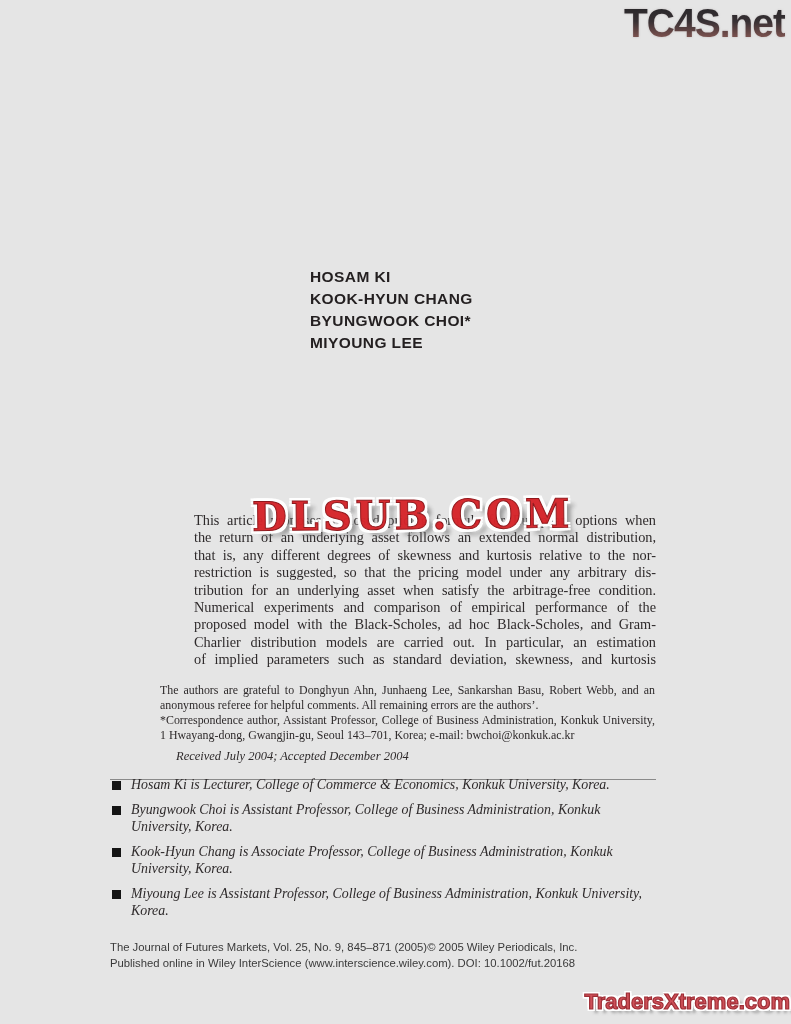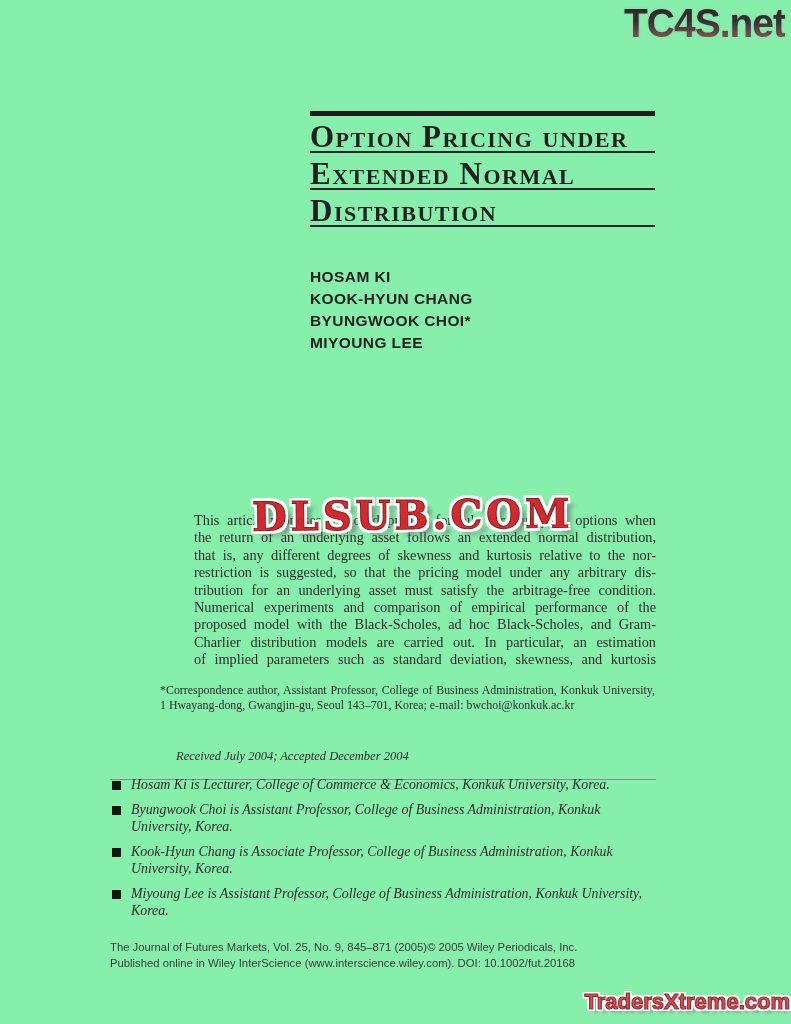--- a/index.html
+++ b/index.html
@@ -1,18 +1,18 @@
 <!DOCTYPE html>
 <html><head>
 <meta charset="utf-8">
 <style>
   * { margin:0; padding:0; box-sizing:border-box; }
   html,body { background:#ffffff; }
   .page {
-    position:relative; width:791px; height:1024px; background:#86efac;
+    position:relative; width:791px; height:1024px; background:#e5e5e5;
     overflow:hidden; font-family:"Liberation Serif", serif; color:#231f20;
   }
 
   
   .wm-top {
     position:absolute; top:1px; right:6px;
     font-family:"Liberation Sans", sans-serif; font-weight:bold;
     font-size:39px; letter-spacing:-1px; line-height:44px;
     transform:scaleY(1.04); transform-origin:top right;
     background:linear-gradient(180deg,#29272a 12%, #383134 45%, #79514e 78%, #a0736c 100%);
@@ -98,48 +98,44 @@
   }
   .footer-row1 { display:flex; justify-content:flex-start; }
 </style>
 </head>
 <body>
 
 <div class="page">
 
   <div class="wm-top">TC4S.net</div>
 
-  <div class="title-block">
-    <div class="title-row">Option Pricing under</div>
-    <div class="title-row">Extended Normal</div>
-    <div class="title-row">Distribution</div>
-  </div>
 
   <div class="authors">
     <div>HOSAM KI</div>
     <div>KOOK-HYUN CHANG</div>
     <div>BYUNGWOOK CHOI*</div>
     <div>MIYOUNG LEE</div>
   </div>
 
   <div class="abstract">
     <div class="abs-line">This article proposes a closed pricing formula for European options when</div>
     <div class="abs-line">the return of an underlying asset follows an extended normal distribution,</div>
     <div class="abs-line">that is, any different degrees of skewness and kurtosis relative to the nor-</div>
     <div class="abs-line">restriction is suggested, so that the pricing model under any arbitrary dis-</div>
-    <div class="abs-line">tribution for an underlying asset must satisfy the arbitrage-free condition.</div>
+    <div class="abs-line">tribution for an underlying asset when satisfy the arbitrage-free condition.</div>
     <div class="abs-line">Numerical experiments and comparison of empirical performance of the</div>
     <div class="abs-line">proposed model with the Black-Scholes, ad hoc Black-Scholes, and Gram-</div>
     <div class="abs-line">Charlier distribution models are carried out. In particular, an estimation</div>
     <div class="abs-line">of implied parameters such as standard deviation, skewness, and kurtosis</div>
   </div>
 
   <div class="wm-mid">DLSUB.COM</div>
 
   <div class="footnote">
+    <div>The authors are grateful to Donghyun Ahn, Junhaeng Lee, Sankarshan Basu, Robert Webb, and an anonymous referee for helpful comments. All remaining errors are the authors’.</div>
     <div>*Correspondence author, Assistant Professor, College of Business Administration, Konkuk University, 1 Hwayang-dong, Gwangjin-gu, Seoul 143–701, Korea; e-mail: bwchoi@konkuk.ac.kr</div>
   </div>
   <div class="received">Received July 2004; Accepted December 2004</div>
 
   <div class="rule-mid"></div>
 
   <div class="bios">
     <div class="bio-item">
       <span class="bio-bullet"></span>
       <span class="bio-text">Hosam Ki is Lecturer, College of Commerce &amp; Economics, Konkuk University, Korea.</span>

